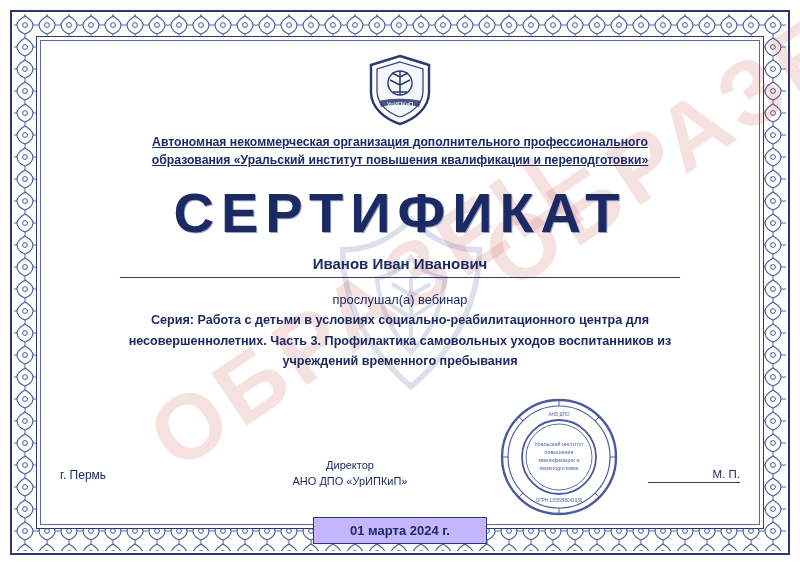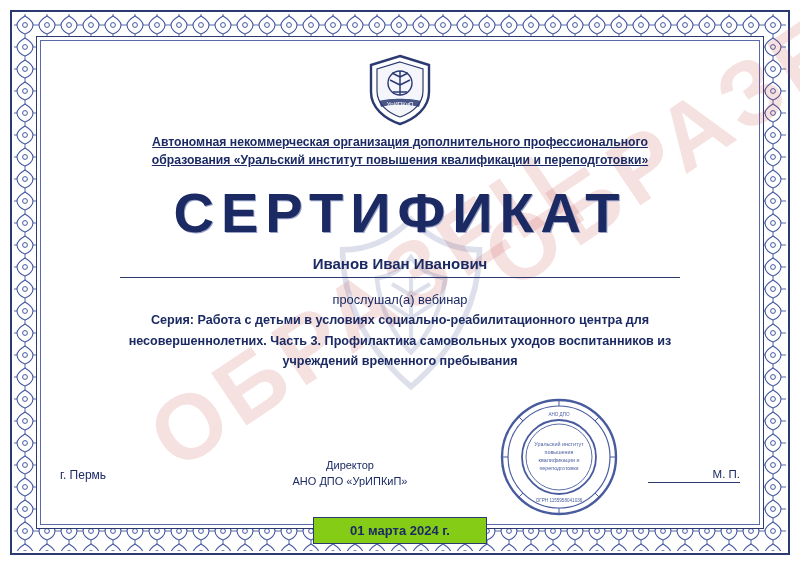--- a/index.html
+++ b/index.html
@@ -222,21 +222,21 @@
     position: absolute;
     left: 0;
     right: 0;
     bottom: 14px;
     height: 42px;
     display: flex;
     align-items: center;
     justify-content: center;
   }
   .date-box {
-    background: #84cc16;
+    background: #c4b5fd;
     border: 1.5px solid #2c3a72;
     padding: 5px 36px;
     font-size: 13px;
     font-weight: bold;
     color: #1b2a63;
   }
 </style>
 </head>
 <body>
 

